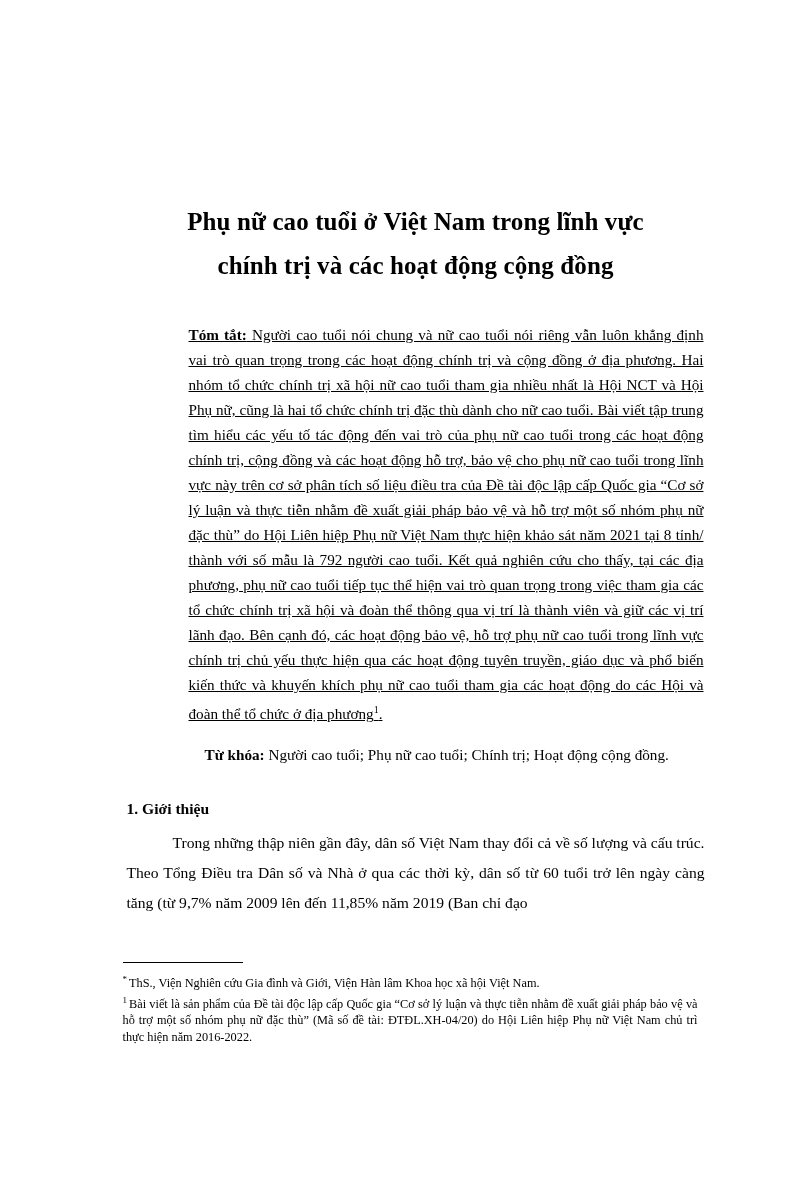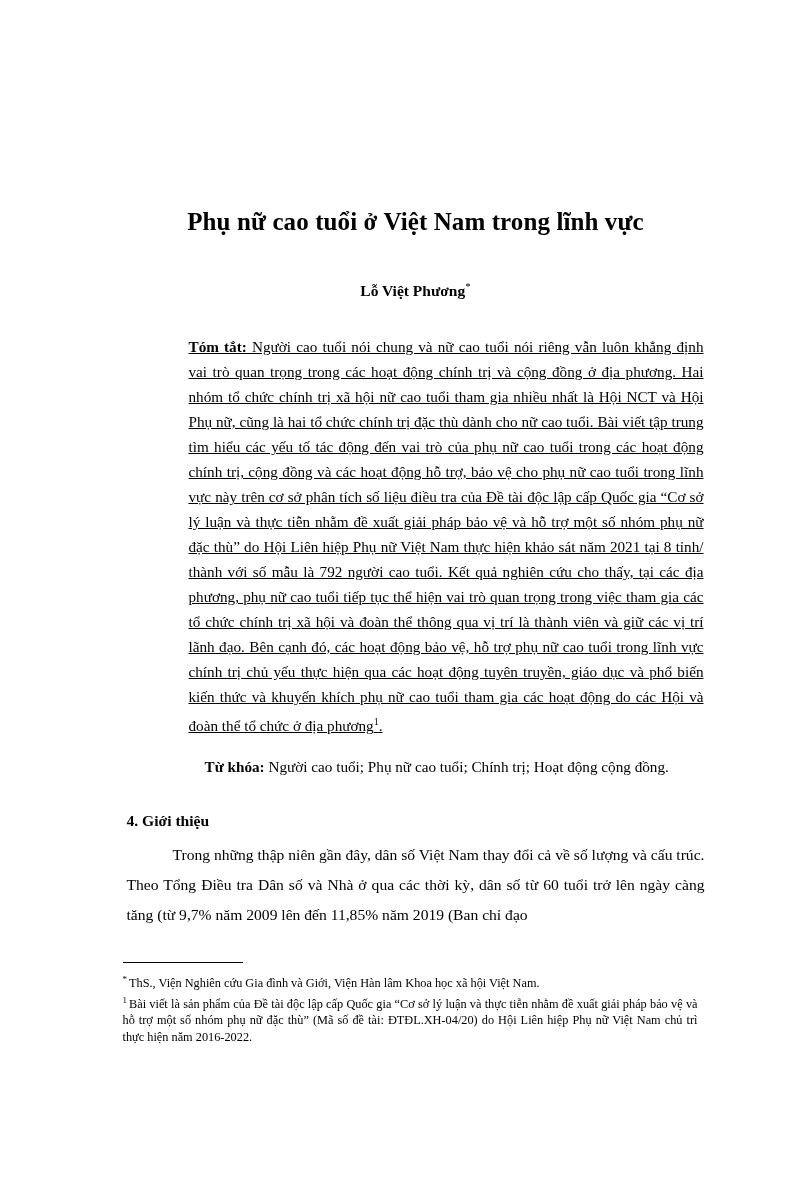--- a/index.html
+++ b/index.html
@@ -139,36 +139,34 @@
   }
 </style>
 </head>
 <body>
 
 <div class="page">
   <div class="content">
 
     <div class="title-block">
       <div class="title-line">Phụ nữ cao tuổi ở Việt Nam trong lĩnh vực</div>
+      <div class="title-line">chính trị và các hoạt động cộng đồng</div>
     </div>
 
-    <div class="author-block">
-      <span class="author-name">Lỗ Việt Phương</span><span class="footnote-marker">*</span>
-    </div>
 
     <div class="abstract-block">
       <p class="abstract-text"><span class="lbl">Tóm tắt:</span><span> Người cao tuổi nói chung và nữ cao tuổi nói riêng vẫn luôn khẳng định vai trò quan trọng trong các hoạt động chính trị và cộng đồng ở địa phương. Hai nhóm tổ chức chính trị xã hội nữ cao tuổi tham gia nhiều nhất là Hội NCT và Hội Phụ nữ, cũng là hai tổ chức chính trị đặc thù dành cho nữ cao tuổi. Bài viết tập trung tìm hiểu các yếu tố tác động đến vai trò của phụ nữ cao tuổi trong các hoạt động chính trị, cộng đồng và các hoạt động hỗ trợ, bảo vệ cho phụ nữ cao tuổi trong lĩnh vực này trên cơ sở phân tích số liệu điều tra của Đề tài độc lập cấp Quốc gia “Cơ sở lý luận và thực tiễn nhằm đề xuất giải pháp bảo vệ và hỗ trợ một số nhóm phụ nữ đặc thù” do Hội Liên hiệp Phụ nữ Việt Nam thực hiện khảo sát năm 2021 tại 8 tỉnh/ thành với số mẫu là 792 người cao tuổi. Kết quả nghiên cứu cho thấy, tại các địa phương, phụ nữ cao tuổi tiếp tục thể hiện vai trò quan trọng trong việc tham gia các tổ chức chính trị xã hội và đoàn thể thông qua vị trí là thành viên và giữ các vị trí lãnh đạo. Bên cạnh đó, các hoạt động bảo vệ, hỗ trợ phụ nữ cao tuổi trong lĩnh vực chính trị chủ yếu thực hiện qua các hoạt động tuyên truyền, giáo dục và phổ biến kiến thức và khuyến khích phụ nữ cao tuổi tham gia các hoạt động do các Hội và đoàn thể tổ chức ở địa phương</span><span class="sup">1</span><span>.</span></p>
     </div>
 
     <div class="keywords-block">
       <p class="keywords-text"><span class="lbl">Từ khóa:</span><span> Người cao tuổi; Phụ nữ cao tuổi; Chính trị; Hoạt động cộng đồng.</span></p>
     </div>
 
 
-    <div class="section-heading">4. Giới thiệu</div>
+    <div class="section-heading">1. Giới thiệu</div>
     <p class="body-para">Trong những thập niên gần đây, dân số Việt Nam thay đổi cả về số lượng và cấu trúc. Theo Tổng Điều tra Dân số và Nhà ở qua các thời kỳ, dân số từ 60 tuổi trở lên ngày càng tăng (từ 9,7% năm 2009 lên đến 11,85% năm 2019 (Ban chỉ đạo</p>
 
   </div>
 
   <div class="footnotes">
     <div class="footnote-rule"></div>
     <p class="footnote-item"><span class="fmark">*</span><span>ThS., Viện Nghiên cứu Gia đình và Giới, Viện Hàn lâm Khoa học xã hội Việt Nam.</span></p>
     <p class="footnote-item"><span class="fmark">1</span><span>Bài viết là sản phẩm của Đề tài độc lập cấp Quốc gia “Cơ sở lý luận và thực tiễn nhằm đề xuất giải pháp bảo vệ và hỗ trợ một số nhóm phụ nữ đặc thù” (Mã số đề tài: ĐTĐL.XH-04/20) do Hội Liên hiệp Phụ nữ Việt Nam chủ trì thực hiện năm 2016-2022.</span></p>
   </div>
 </div>

